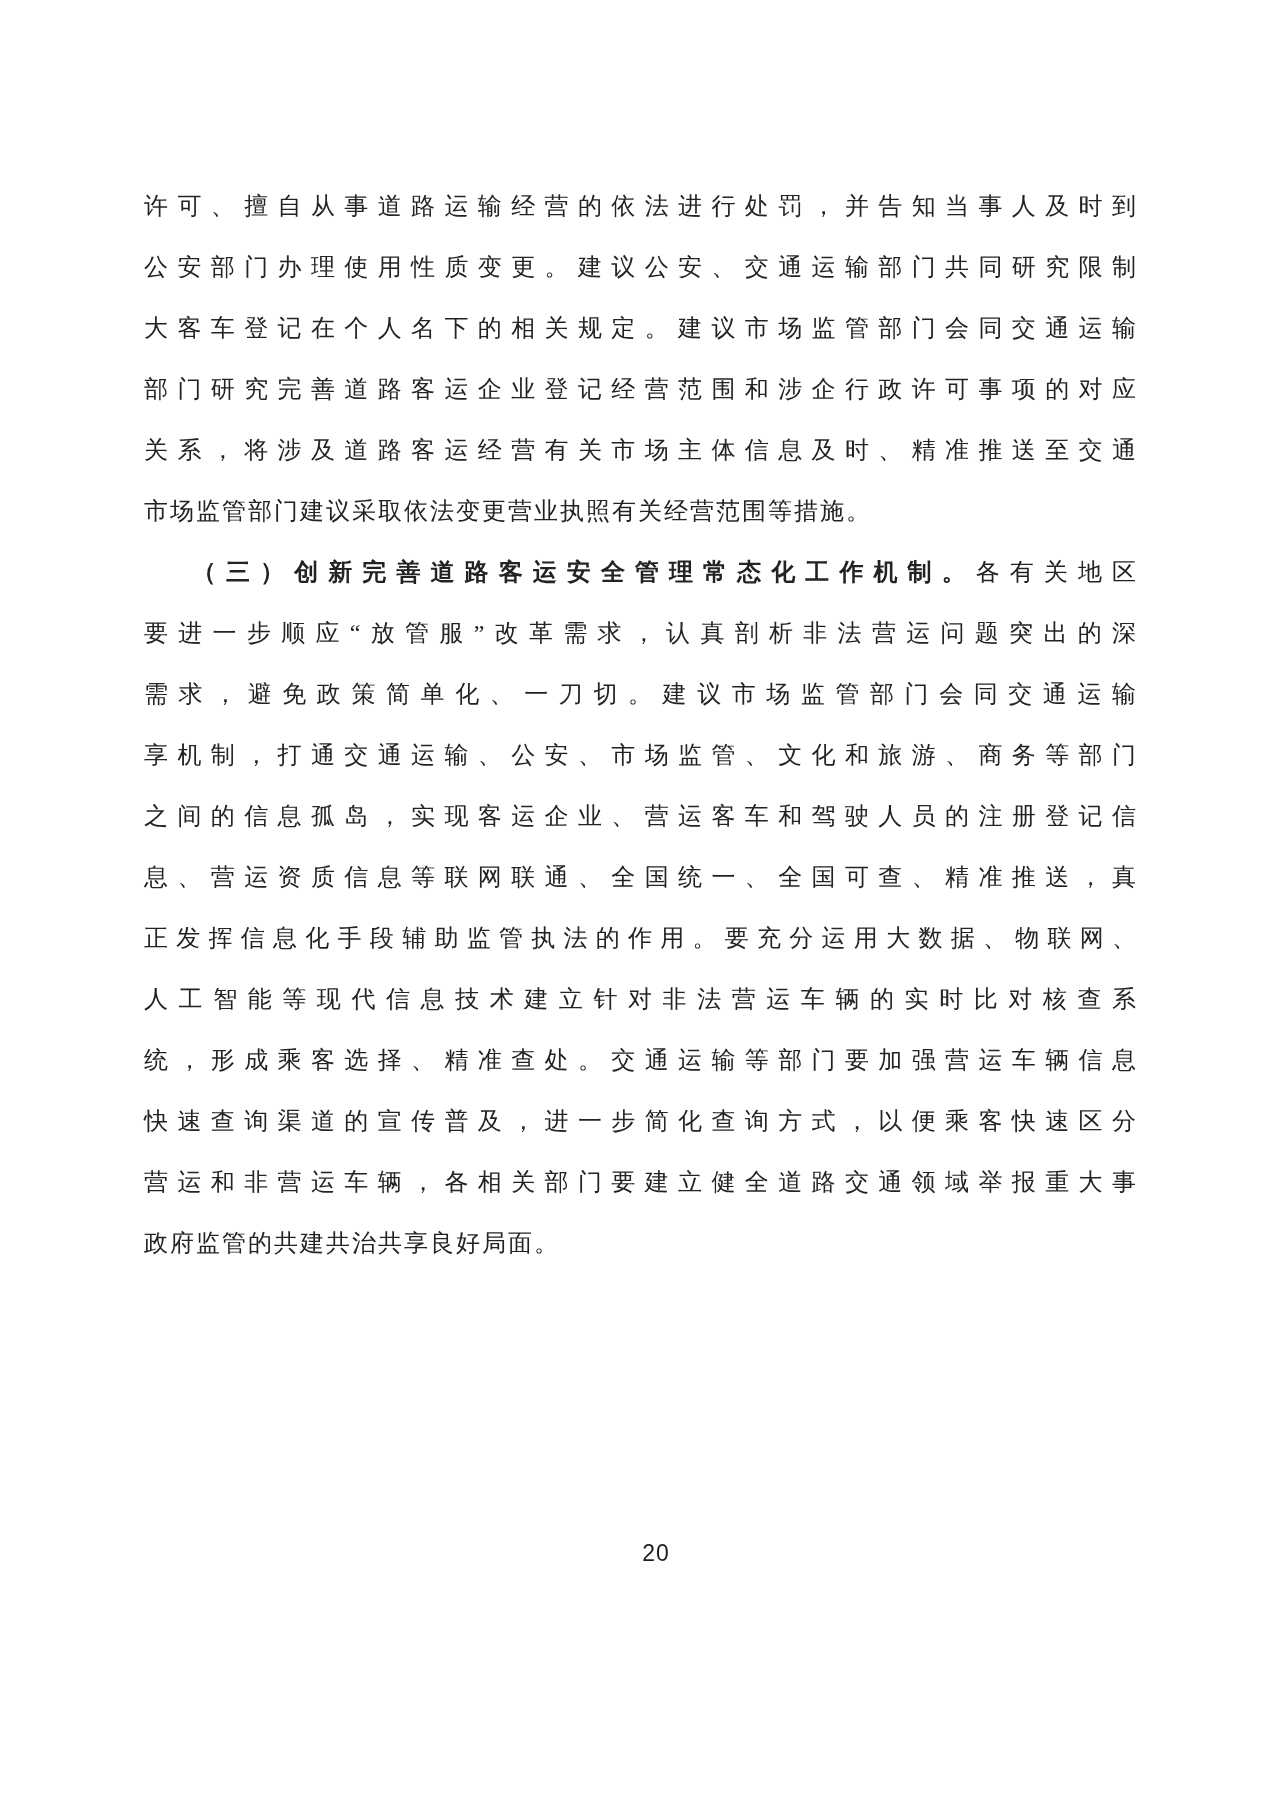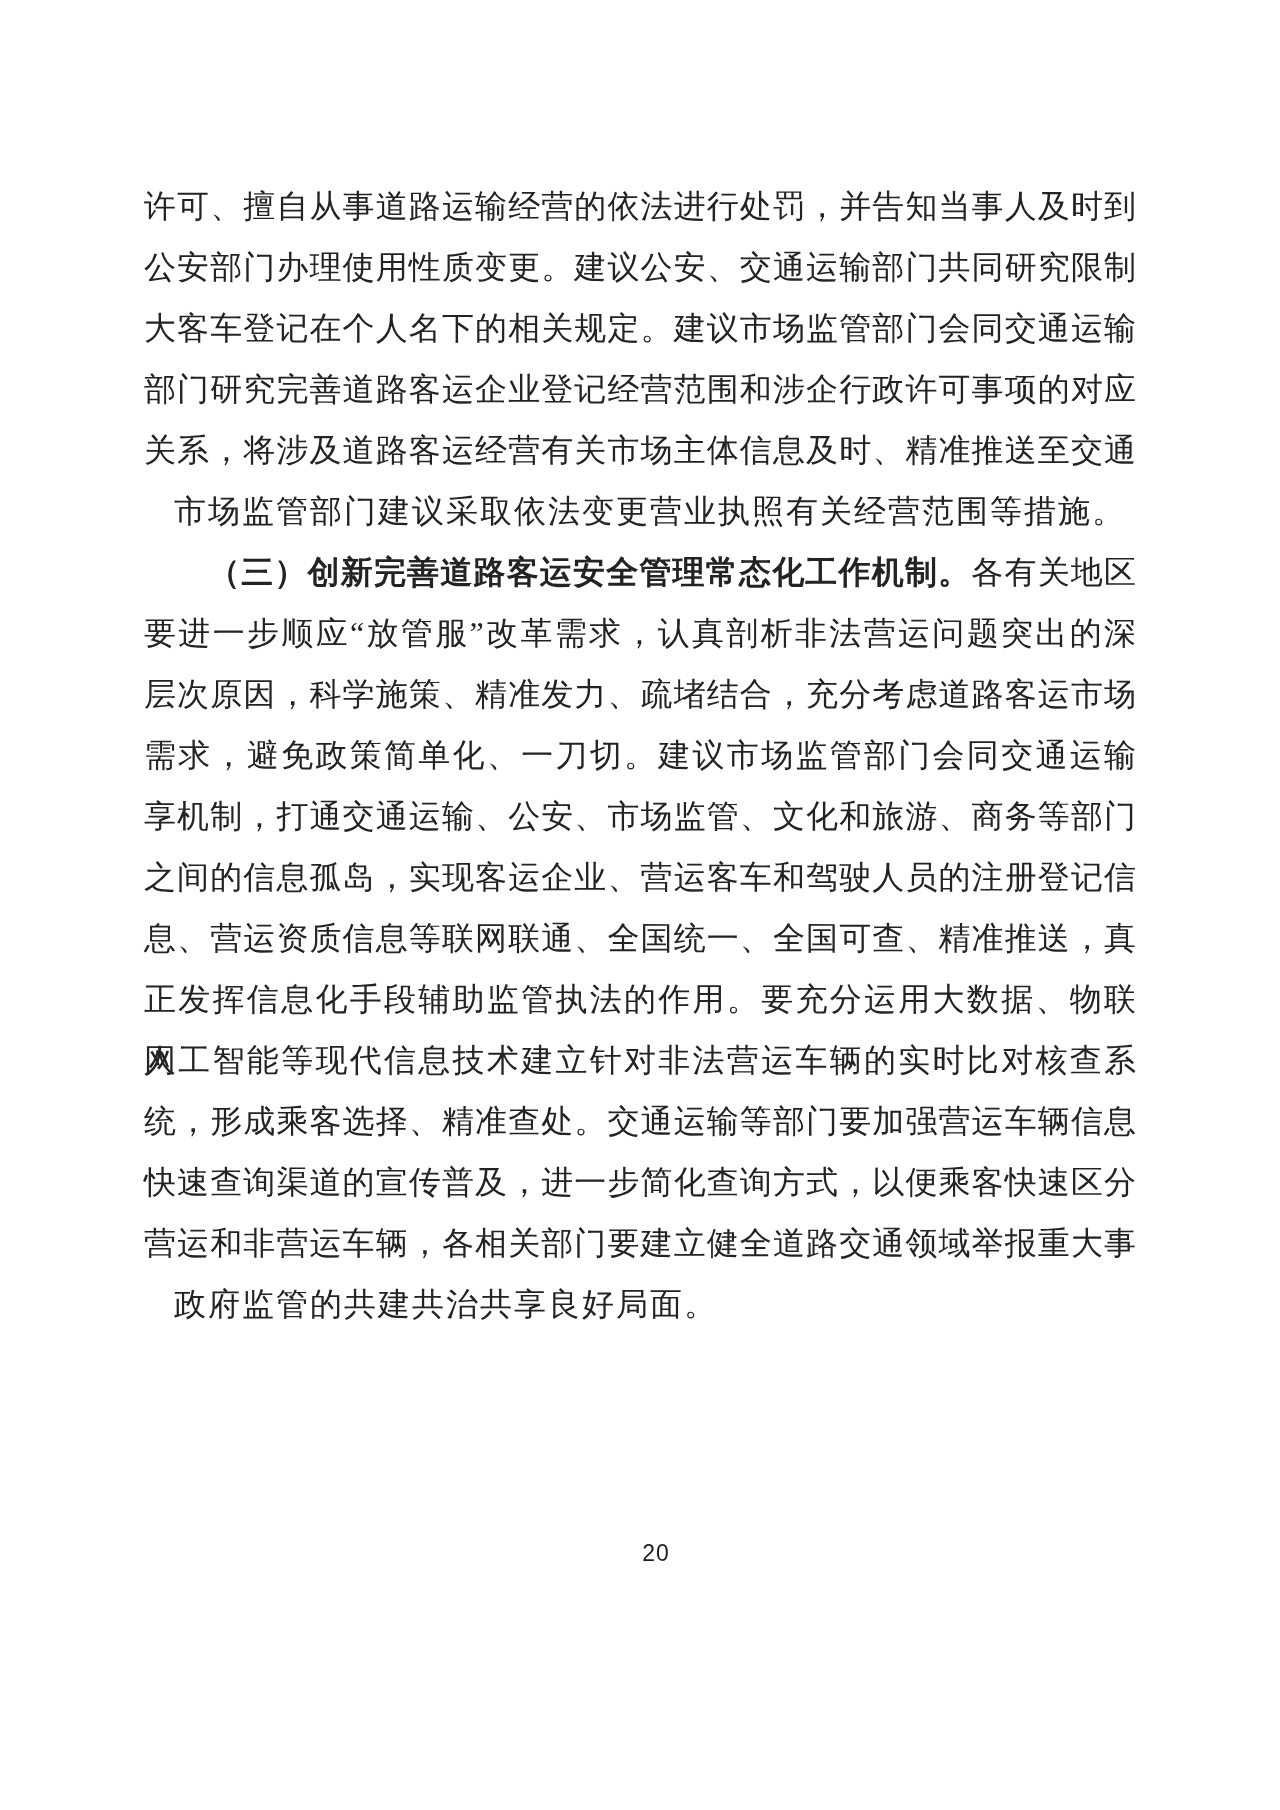--- a/index.html
+++ b/index.html
@@ -18,33 +18,32 @@
   .doc-body {
     position: absolute;
     left: 144px;
     top: 176px;
     width: 993px;
     color: #232323;
   }
   .line {
     height: 61px;
     line-height: 61px;
-    font-size: 32px;
+    font-size: 24px;
     letter-spacing: 1px;
     white-space: normal;
     text-align: justify;
     text-align-last: justify;
     -moz-text-align-last: justify;
   }
   .line.no-just {
     text-align: center;
     text-align-last: left;
     -moz-text-align-last: left;
     letter-spacing: 2px;
-    margin-left: 30px;
   }
   .line.indent {
     text-indent: 2em;
   }
   .bold-heading {
     font-weight: bold;
     font-family: Liberation Mono, monospace;
   }
   .page-number {
     position: absolute;
@@ -64,21 +63,20 @@
 <div class="page">
   <div class="doc-body">
       <div class="line">许可、擅自从事道路运输经营的依法进行处罚，并告知当事人及时到</div>
       <div class="line">公安部门办理使用性质变更。建议公安、交通运输部门共同研究限制</div>
       <div class="line">大客车登记在个人名下的相关规定。建议市场监管部门会同交通运输</div>
       <div class="line">部门研究完善道路客运企业登记经营范围和涉企行政许可事项的对应</div>
       <div class="line">关系，将涉及道路客运经营有关市场主体信息及时、精准推送至交通</div>
       <div class="line no-just">市场监管部门建议采取依法变更营业执照有关经营范围等措施。</div>
       <div class="line indent"><span class="bold-heading">（三）创新完善道路客运安全管理常态化工作机制。</span>各有关地区</div>
       <div class="line">要进一步顺应“放管服”改革需求，认真剖析非法营运问题突出的深</div>
-      <div class="line">层次原因，科学施策、精准发力、疏堵结合，充分考虑道路客运市场</div>
       <div class="line">需求，避免政策简单化、一刀切。建议市场监管部门会同交通运输</div>
       <div class="line">享机制，打通交通运输、公安、市场监管、文化和旅游、商务等部门</div>
       <div class="line">之间的信息孤岛，实现客运企业、营运客车和驾驶人员的注册登记信</div>
       <div class="line">息、营运资质信息等联网联通、全国统一、全国可查、精准推送，真</div>
       <div class="line">正发挥信息化手段辅助监管执法的作用。要充分运用大数据、物联网、</div>
       <div class="line">人工智能等现代信息技术建立针对非法营运车辆的实时比对核查系</div>
       <div class="line">统，形成乘客选择、精准查处。交通运输等部门要加强营运车辆信息</div>
       <div class="line">快速查询渠道的宣传普及，进一步简化查询方式，以便乘客快速区分</div>
       <div class="line">营运和非营运车辆，各相关部门要建立健全道路交通领域举报重大事</div>
       <div class="line no-just">政府监管的共建共治共享良好局面。</div>

